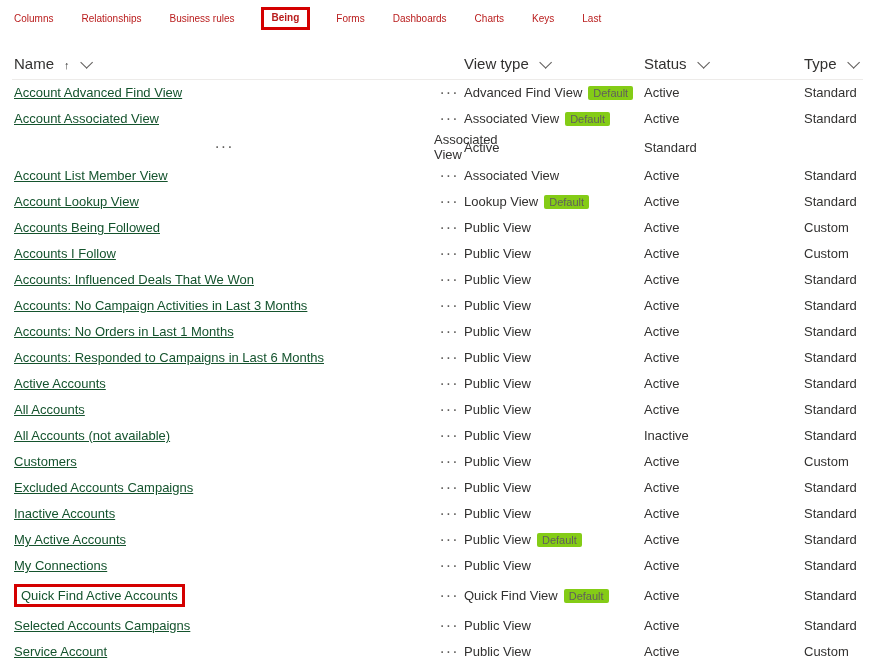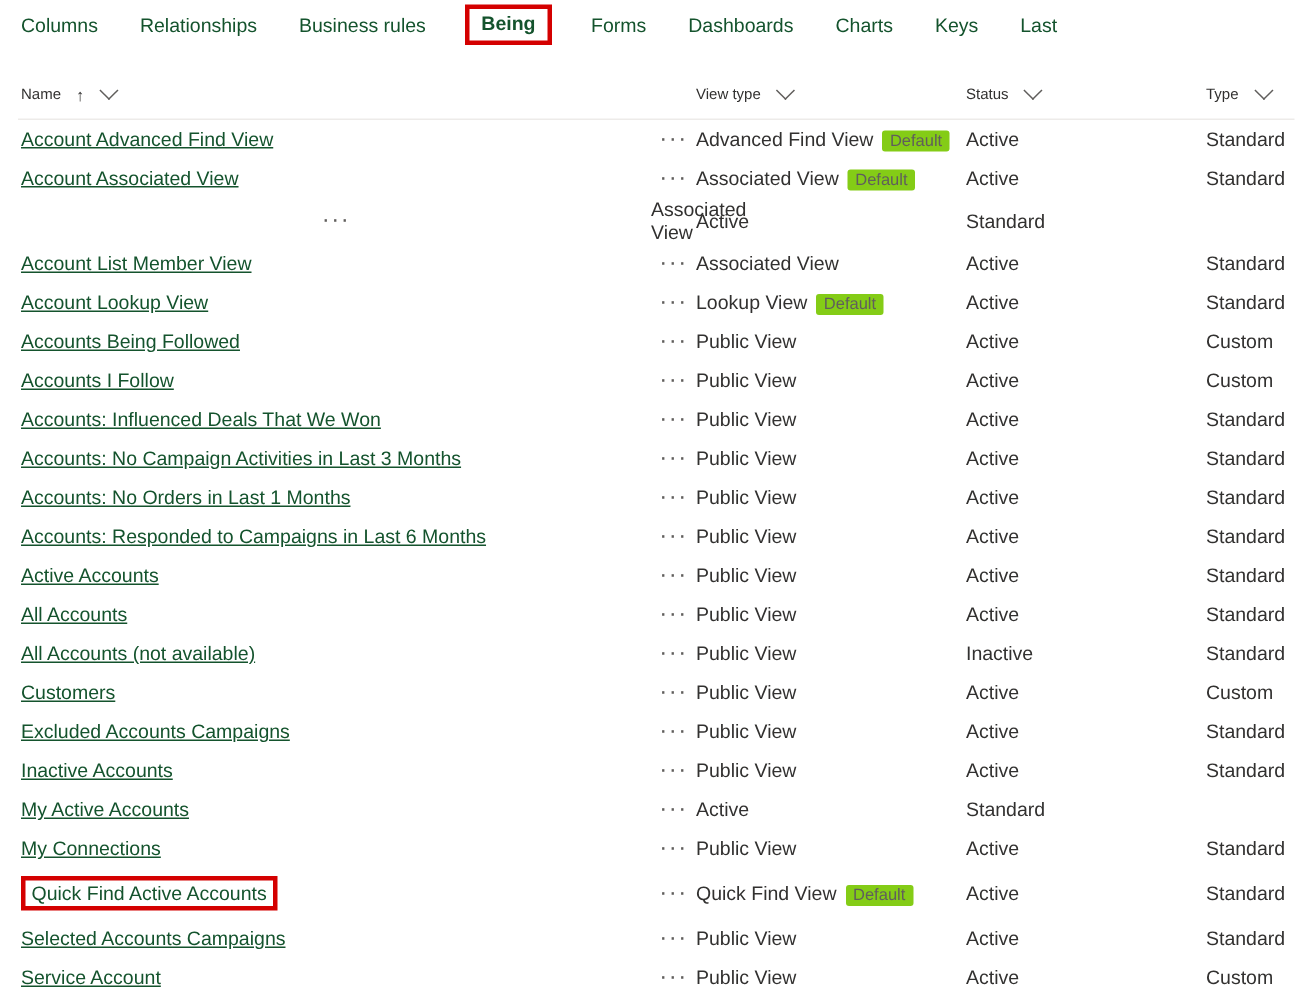--- a/index.html
+++ b/index.html
@@ -1,31 +1,31 @@
 <!DOCTYPE html>
 <html><head>
 <meta charset="utf-8">
 <style>
   * { box-sizing: border-box; }
   html, body { margin: 0; padding: 0; font-family: "Segoe UI", Arial, sans-serif; font-size: 13px; color: #323130; background: #fff; }
   body { width: 875px; }
   .tabs { display: flex; gap: 24px; padding: 4px 12px 0 12px; align-items: flex-end; height: 30px; }
-  .tab { color: #14532d; cursor: pointer; font-size: 13px; padding: 4px 2px 6px 2px; }
+  .tab { color: #b91c1c; cursor: pointer; font-size: 10px; padding: 4px 2px 6px 2px; }
   .tab.active { font-weight: 600; }
   .tab.highlight { border: 3px solid #d40000; padding: 2px 8px 4px 8px; }
   .grid { padding: 0 12px; margin-top: 24px; }
   .header-row, .row {
     display: grid;
     grid-template-columns: 420px 30px 180px 160px 1fr;
     align-items: center;
     min-height: 26px;
     padding: 0 2px;
   }
   .header-row { border-bottom: 1px solid #edebe9; font-weight: 400; color: #323130; padding-bottom: 6px; }
-  .header-cell { display: flex; align-items: center; gap: 6px; font-size: 10px; color: #323130; font-weight: 400; }
+  .header-cell { display: flex; align-items: center; gap: 6px; font-size: 15px; color: #323130; font-weight: 400; }
   .header-cell.sortable { cursor: pointer; }
   .rows { }
   .row { border-bottom: 1px solid transparent; cursor: pointer; }
   .name-cell { font-size: 13px; color: #14532d; padding: 5px 0; text-decoration: underline; }
   .name-cell span.highlight-row { border: 3px solid #d40000; padding: 1px 4px; display: inline-block; }
   .more-cell { color: #605e5c; font-size: 16px; letter-spacing: 1px; text-align: center; cursor: pointer; }
   .vt-cell, .status-cell, .type-cell { font-size: 13px; color: #323130; }
   .badge { background: #84cc16; color: #605e5c; font-size: 11px; padding: 1px 5px; border-radius: 2px; margin-left: 6px; }
   .chev::after { content: ""; display: inline-block; width: 8px; height: 8px; border-right: 1px solid #605e5c; border-bottom: 1px solid #605e5c; transform: rotate(45deg) translateY(-3px); margin-left: 4px; }
   .up-arrow::after { content: "↑"; font-size: 11px; margin-left: 4px; }
@@ -181,20 +181,21 @@
       <div class="row">
         <div class="name-cell"><span>Inactive Accounts</span></div>
         <div class="more-cell">···</div>
         <div class="vt-cell"><span>Public View</span></div>
         <div class="status-cell">Active</div>
         <div class="type-cell">Standard</div>
       </div>
       <div class="row">
         <div class="name-cell"><span>My Active Accounts</span></div>
         <div class="more-cell">···</div>
+        <div class="vt-cell"><span>Public View</span><span class="badge">Default</span></div>
         <div class="status-cell">Active</div>
         <div class="type-cell">Standard</div>
       </div>
       <div class="row">
         <div class="name-cell"><span>My Connections</span></div>
         <div class="more-cell">···</div>
         <div class="vt-cell"><span>Public View</span></div>
         <div class="status-cell">Active</div>
         <div class="type-cell">Standard</div>
       </div>

